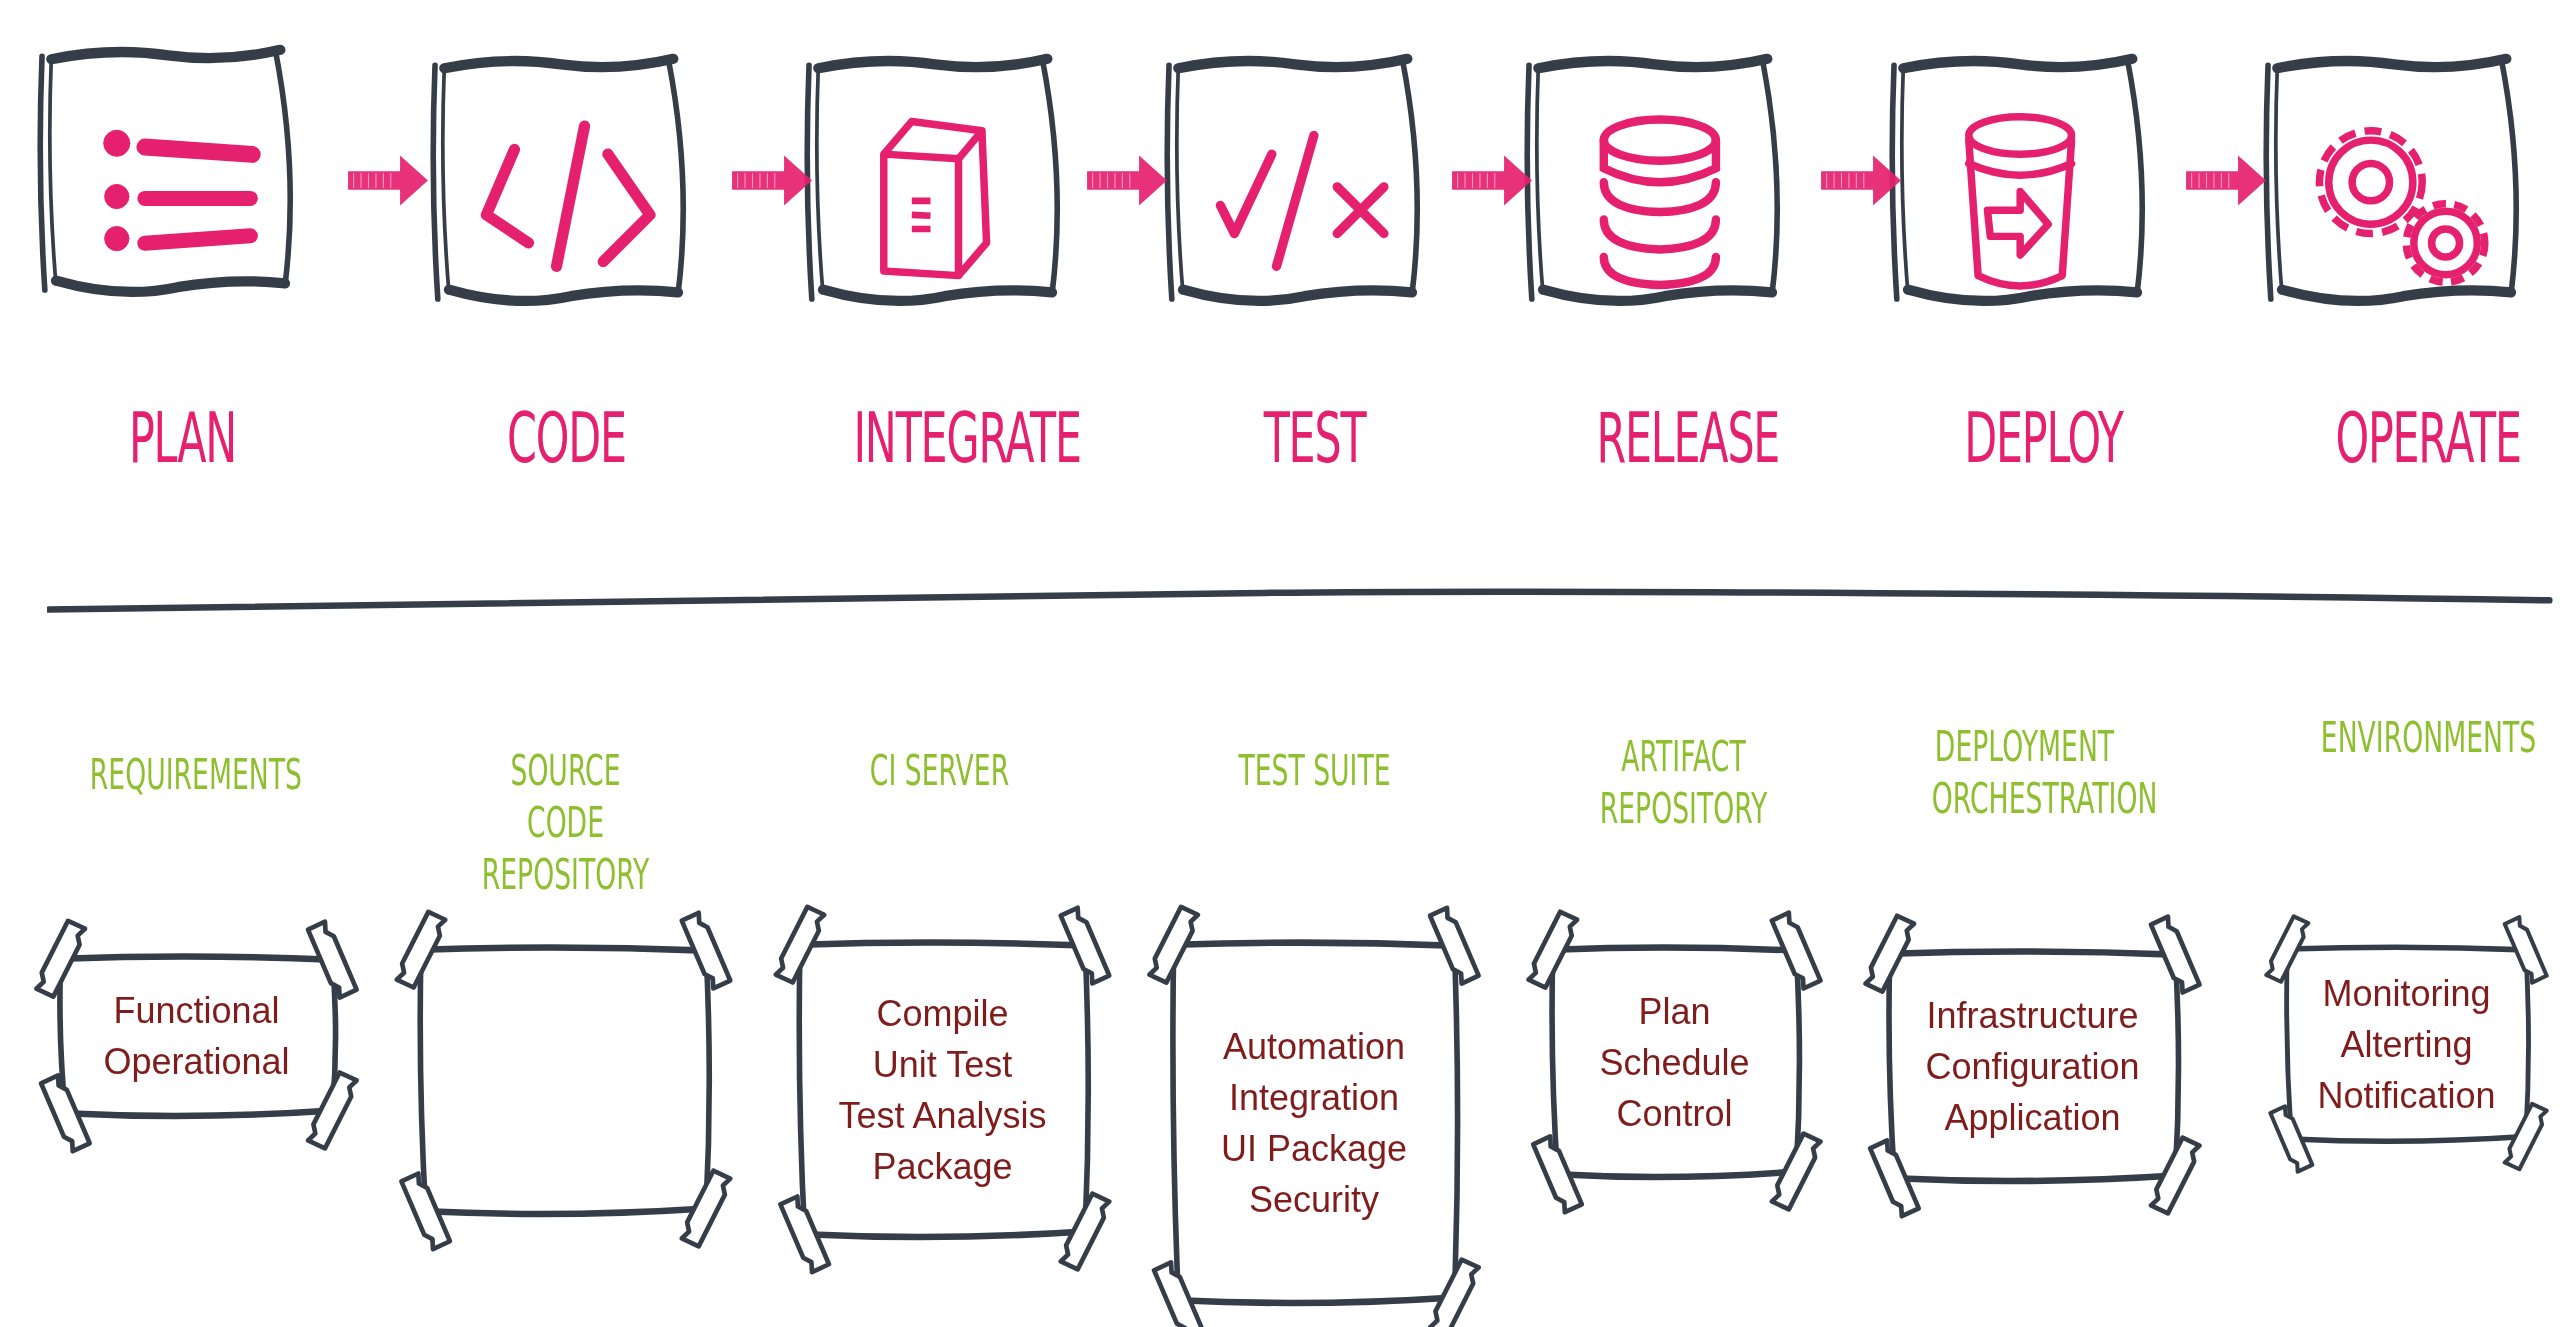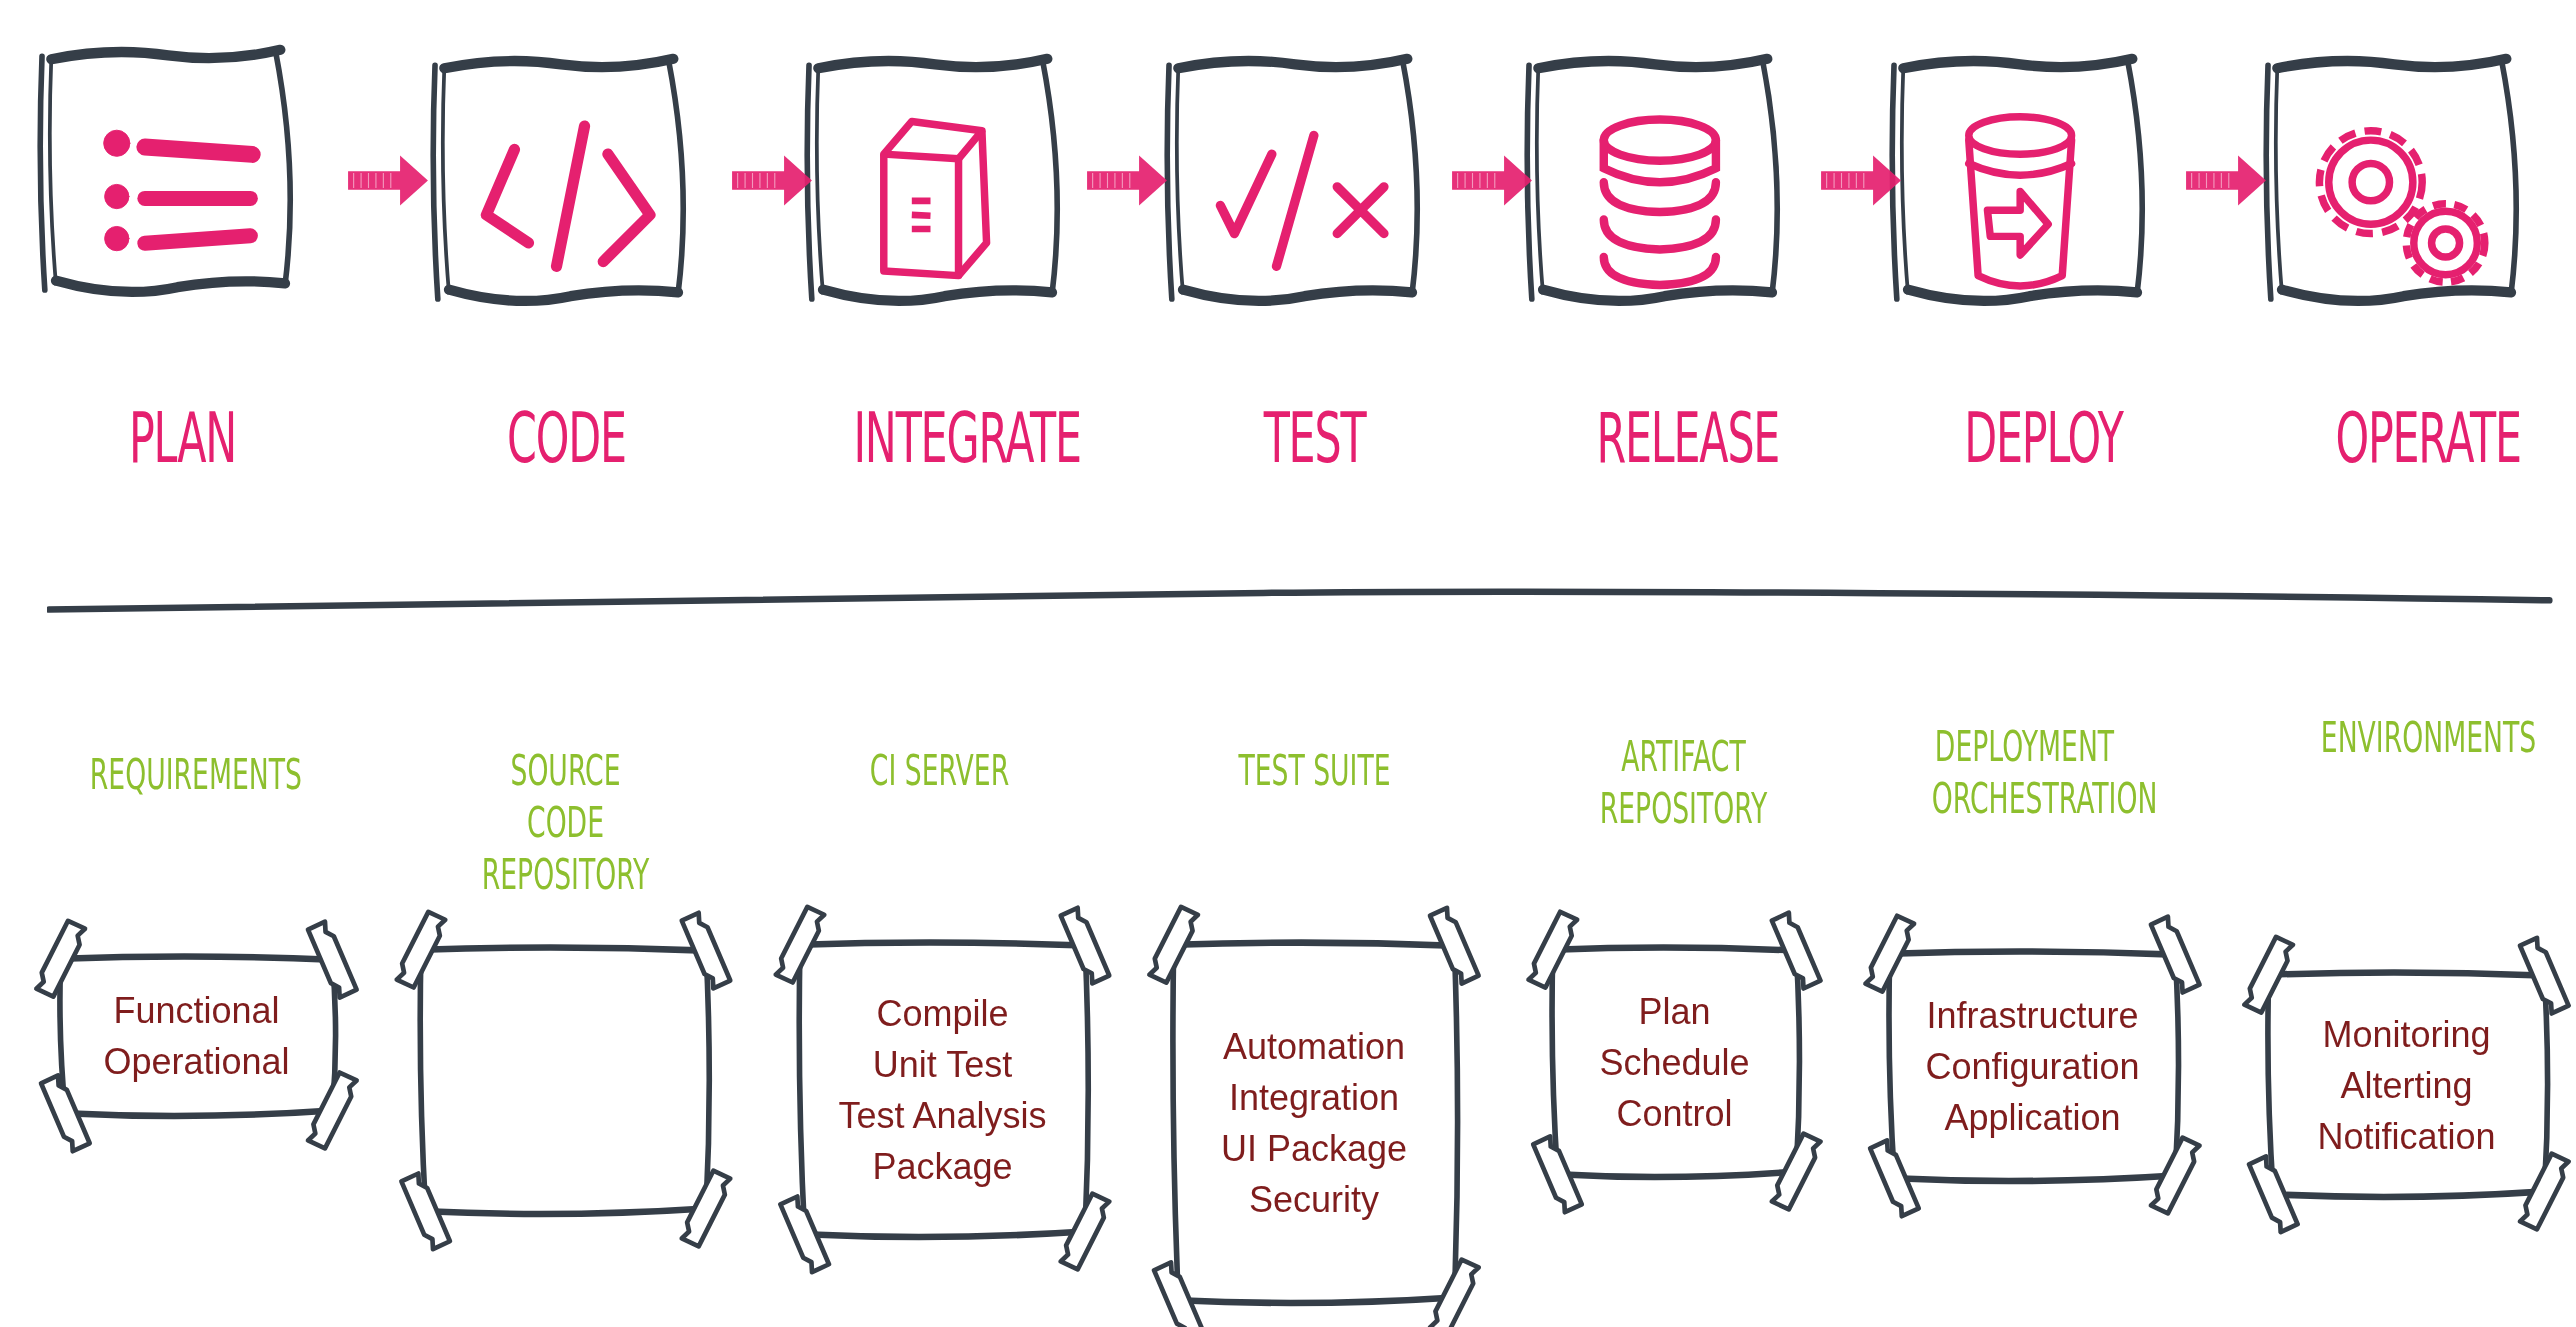--- a/index.html
+++ b/index.html
@@ -348,21 +348,21 @@
       </svg>
       <div class="card-items">
         <span class="card-item">Infrastructure</span>
         <span class="card-item">Configuration</span>
         <span class="card-item">Application</span>
       </div>
     </div>
     <div class="tool-title" style="left: 2264px; top: 711px;">
       <div>ENVIRONMENTS</div>
     </div>
-    <div class="card" style="left: 2264px; top: 970px; width: 285px; height: 229px;">
+    <div class="card" style="left: 2264px; top: 945px; width: 285px; height: 198px;">
       <svg viewBox="0 0 305 245">
      <path d="M5 5 Q152.5 0 300 6" stroke="#353E48" stroke-width="7" fill="none" stroke-linecap="round"></path>
      <path d="M10 240 Q152.5 247 300 237" stroke="#353E48" stroke-width="7" fill="none" stroke-linecap="round"></path>
      <path d="M5 5 Q2 122.5 10 240" stroke="#353E48" stroke-width="6" fill="none" stroke-linecap="round"></path>
      <path d="M300 6 Q307 122.5 300 237" stroke="#353E48" stroke-width="6" fill="none" stroke-linecap="round"></path>
      <g transform="translate(5 5) rotate(25)">
       <path d="M-10 -40 L10 -40 L6 -30 L12 -22 L10 40 L-10 40 L-6 30 L-12 22 Z" fill="#ffffff" stroke="#353E48" stroke-width="5" stroke-linejoin="round"></path>
         </g>
         <g transform="translate(300 6) rotate(-25)">
       <path d="M-10 -40 L10 -40 L6 -30 L12 -22 L10 40 L-10 40 L-6 30 L-12 22 Z" fill="#ffffff" stroke="#353E48" stroke-width="5" stroke-linejoin="round"></path>

